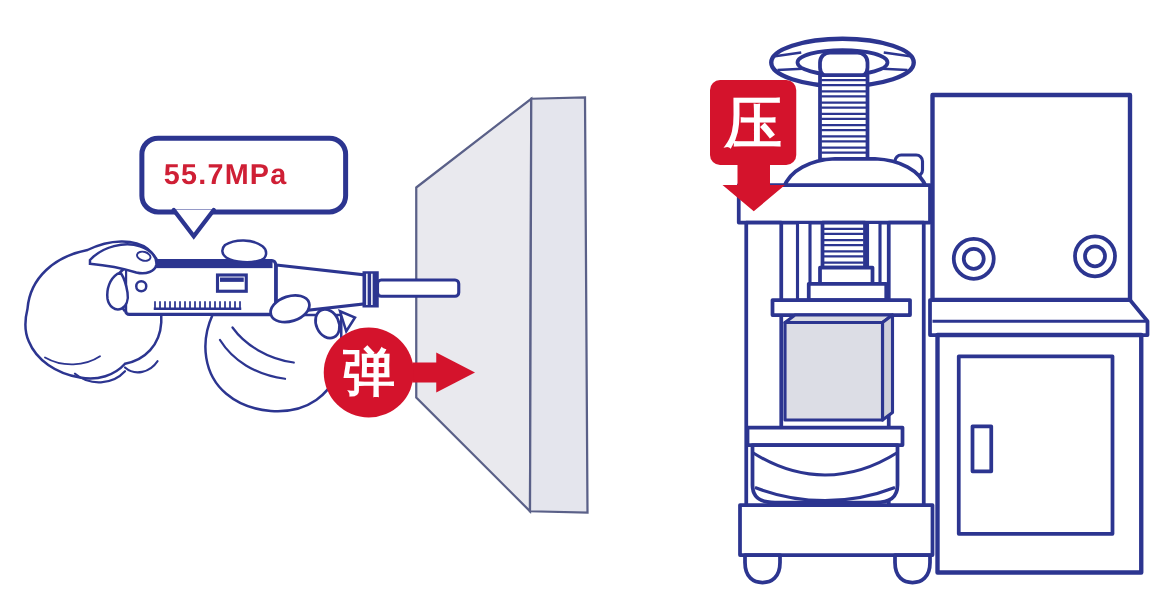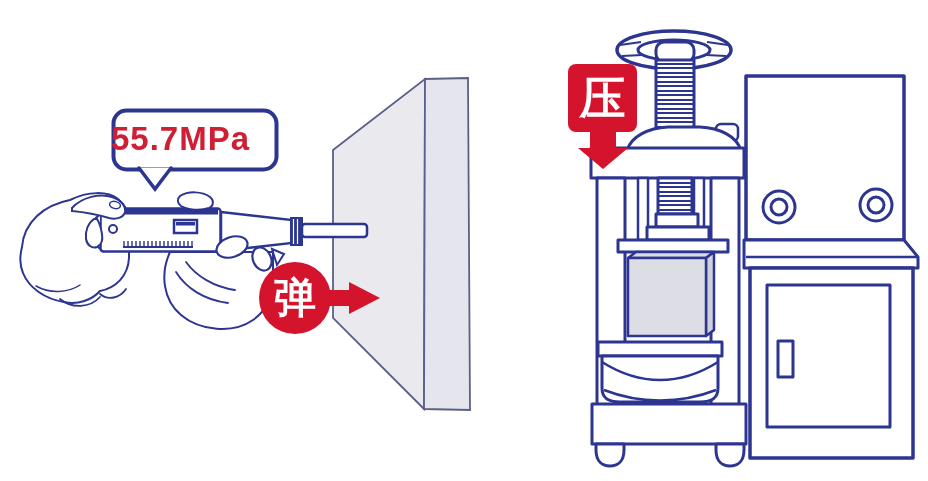--- a/index.html
+++ b/index.html
@@ -4,21 +4,21 @@
 <style>
   html,body{margin:0;padding:0;background:#ffffff;}
   #canvas{
     position:relative;width:928px;height:481px;background:#ffffff;overflow:hidden;
     font-family:"Liberation Sans", sans-serif;
   }
   #scene-svg{position:absolute;left:0;top:0;}
   .overlay{position:absolute;display:flex;align-items:center;justify-content:center;}
   #bubble-text{
     left:113px;top:110px;width:135px;height:58px;
-    color:#cf1f35;font-size:33px;font-weight:700;letter-spacing:1px;
+    color:#cf1f35;font-size:23px;font-weight:700;letter-spacing:1px;
   }
   #machine-display{
     left:766px;top:90px;width:116px;height:41px;
     border:3px solid #2c3590;background:#ffffff;
     color:#d4132c;font-size:23px;font-weight:700;letter-spacing:0.5px;
   }
   #rebound-badge{
     left:259px;top:262px;width:72px;height:72px;border-radius:50%;
     background:#d4132c;color:#ffffff;font-size:42px;font-weight:700;line-height:72px;
   }

